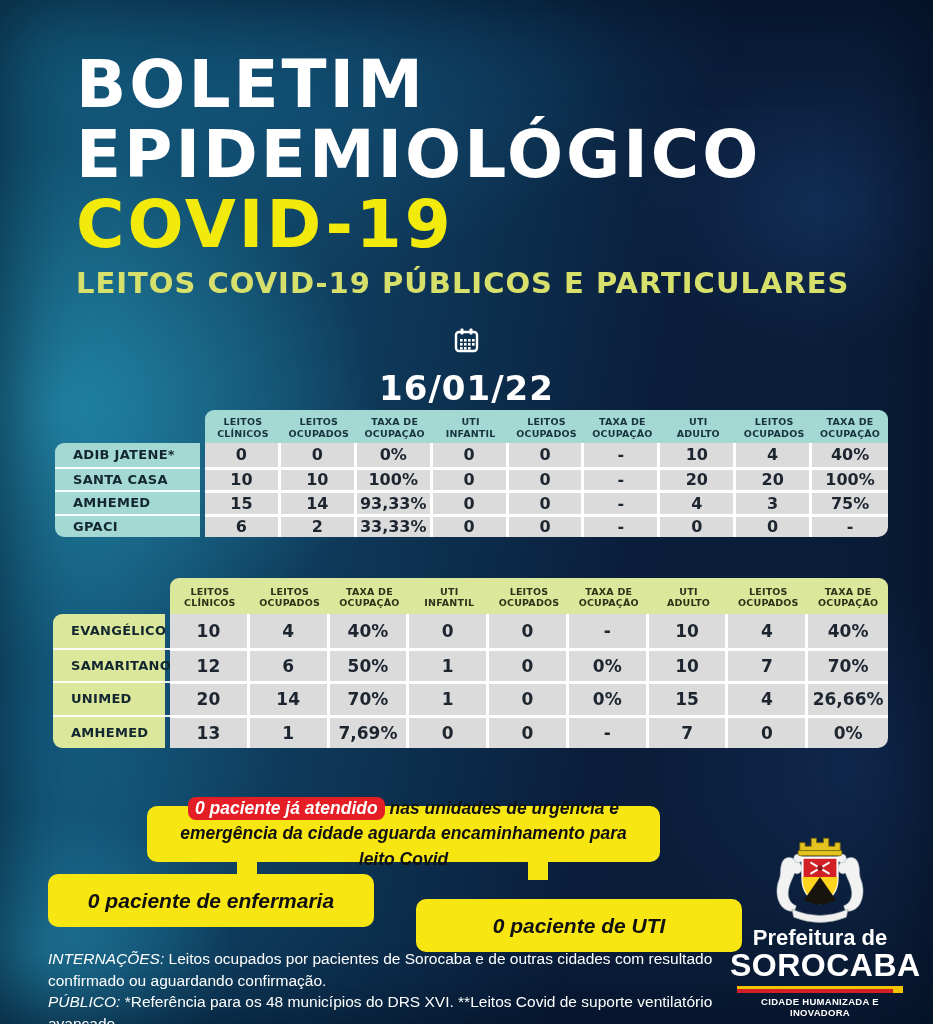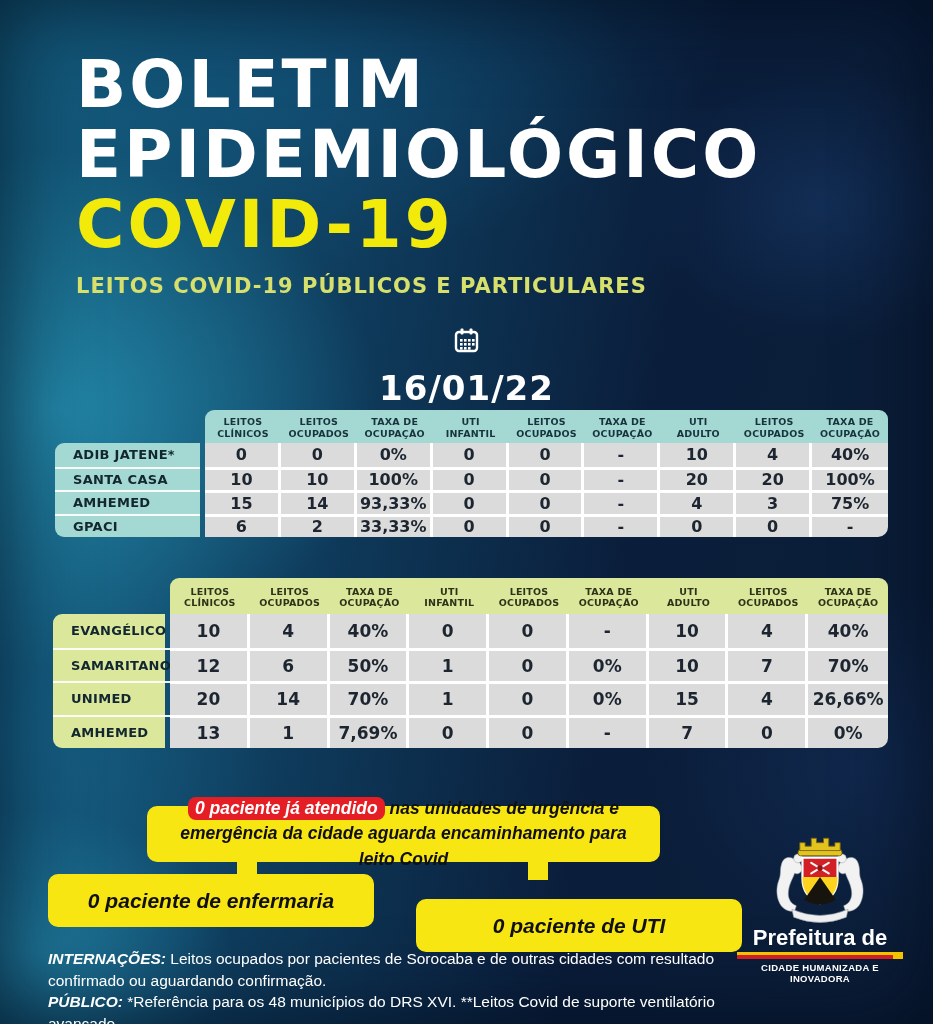--- a/index.html
+++ b/index.html
@@ -15,21 +15,21 @@
       radial-gradient(ellipse 260px 200px at 88% 20%, rgba(25,60,110,.5), transparent 70%),
       radial-gradient(ellipse 300px 260px at 92% 75%, rgba(22,52,100,.45), transparent 70%),
       linear-gradient(100deg, #14607f 0%, #0f3e5f 34%, #0a1d3a 66%, #0b1e38 100%);
     box-shadow: inset 0 0 90px rgba(2,10,26,.75);
   }
 
   
   .masthead { position:absolute; left:76px; top:50px; }
   .title-line { font-weight:bold; font-size:66px; line-height:1.06; letter-spacing:3px; color:#ffffff; }
   .title-line.covid { color:var(--title-yellow,#f2ea0b); }
-  .subtitle { margin-top:14px; font-weight:bold; font-size:21px; letter-spacing:1px; color:var(--subtitle-green,#d8e06c); }
+  .subtitle { margin-top:6px; font-weight:bold; font-size:29px; letter-spacing:1px; color:var(--subtitle-green,#d8e06c); }
 
   .date-row { position:absolute; top:327px; left:0; width:100%; display:flex; align-items:center; justify-content:center; gap:14px; color:#fff; font-weight:bold; font-size:34px; letter-spacing:1px;flex-direction:column; }
   .date-row svg { display:block; }
   .date-row .gap { width:18px; }
 
   
   .beds-table { position:absolute; display:grid; column-gap:5px; row-gap:0; }
   #table-0 { left:55px; top:410px; width:833px; height:127px; grid-template-columns:145px repeat(9,1fr); grid-template-rows:33px 1fr; }
   #table-1 { left:53px; top:578px; width:835px; height:170px; grid-template-columns:112px repeat(9,1fr); grid-template-rows:36px 1fr; }
   .t-head { grid-column:2 / 11; grid-row:1; display:grid; grid-template-columns:repeat(9,1fr); background:var(--theme); border-radius:9px 9px 0 0; }
@@ -52,21 +52,21 @@
   .callout-main .hl { background:var(--highlight-red,#e51e25); color:#fff; padding:1px 7px 2px; white-space:nowrap;border-radius:8px; }
   .stem { position:absolute; width:20px; height:22px; background:var(--accent-yellow,#f8e613); top:858px; }
   .stem-left { left:237px; }
   .stem-right { left:528px; }
   .callout-box { display:flex; align-items:center; justify-content:center; font-size:21px; top:874px; width:326px; height:53px; }
   .callout-left { left:48px; }
   .callout-right { left:416px;margin-top:25px; }
 
   
   .notes { position:absolute; left:48px; top:948px; width:672px; color:#fff; font-family:"Liberation Sans", sans-serif; font-size:15.5px; line-height:1.4; }
-  .notes .flabel { font-weight:bold; font-style:italic;margin-top:12px; }
+  .notes .flabel { font-weight:normal; font-style:italic;margin-top:12px; }
 
   
   .logo { position:absolute; left:730px; top:826px; width:180px; text-align:center; color:#fff; font-family:"Liberation Sans", sans-serif; }
   .logo svg { display:block; margin:0 auto; }
   .logo-name1 { font-weight:bold; font-size:22px; line-height:1.05; }
   .logo-name2 { font-weight:bold; font-size:32px; line-height:1.05; letter-spacing:.5px; }
   .logo-bar { width:166px; height:7px; margin:3px auto 3px; background:linear-gradient(180deg,#f2c400 0 38%, #d21f26 38% 100%); border-right:10px solid #f2c400; }
   .logo-tagline { font-weight:bold; font-size:9.5px; letter-spacing:.3px; }
 </style>
 </head>
@@ -277,17 +277,18 @@
 
       <path d="M50,36 h40 v24 q0 20 -20 28 q-20 -8 -20 -28 z" fill="#d32026" stroke="#fff" stroke-width="2.5"></path>
       <path d="M50,58 h40 v2 q0 20 -20 28 q-20 -8 -20 -28 z" fill="#ffd41e"></path>
       <path d="M70,58 L88,84 Q70,95 52,84 Z" fill="#17140e"></path>
       <path d="M60,42 L80,54 M80,42 L60,54" stroke="#f7f7f7" stroke-width="2.4" stroke-linecap="round"></path>
       <circle cx="70" cy="48" r="3.2" fill="#8f1418"></circle>
 
       <path d="M38,95 Q70,109 102,95 L100,104 Q70,116 40,104 Z" fill="#efefef" stroke="#98a0a8" stroke-width="0.7"></path>
     </svg>
     <div class="logo-name1">Prefeitura de</div>
+    <div class="logo-name2">SOROCABA</div>
     <div class="logo-bar"></div>
     <div class="logo-tagline">CIDADE HUMANIZADA E INOVADORA</div>
   </div>
 
 </div>
 
 </body></html>

